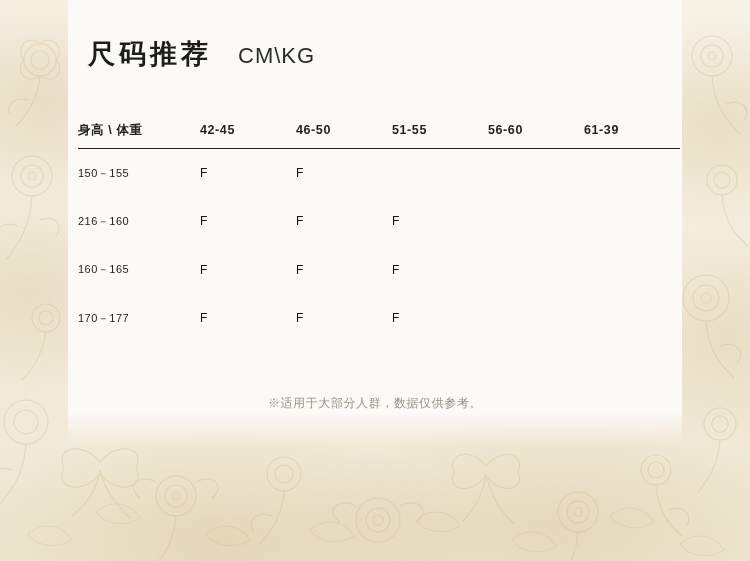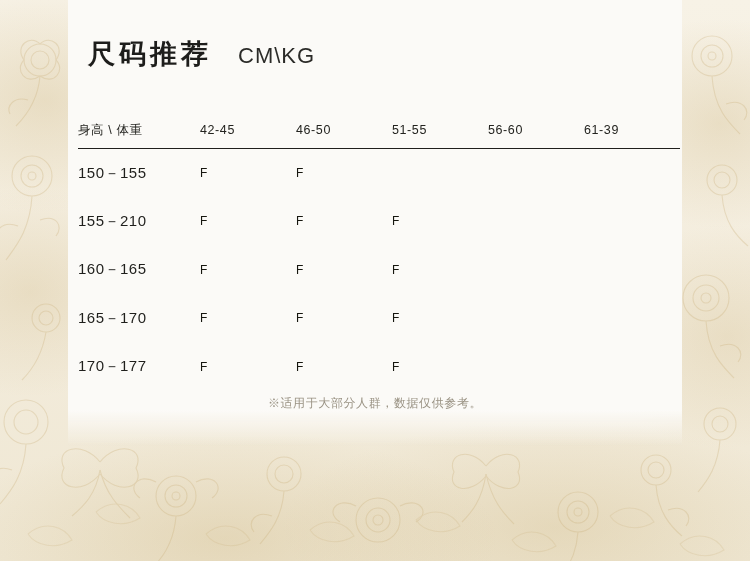--- a/index.html
+++ b/index.html
@@ -99,36 +99,37 @@
     text-align: left;
     font-weight: normal;
   }
 
   table.size-table thead th {
     height: 36px;
     vertical-align: middle;
     font-size: 12.5px;
     color: #23231f;
     letter-spacing: 0.6px;
+    font-weight: bold;
   }
 
   table.size-table thead tr {
     border-bottom: 1.6px solid #1f1f1c;
   }
 
   th.col-head-0 { padding-left: 8px; width: 122px; }
   th.col-head-n { width: 96px; }
 
   table.size-table tbody tr {
     height: 48.5px;
   }
 
   td.row-label {
     padding-left: 14px;
-    font-size: 15px;
+    font-size: 11px;
     color: #1f1f1c;
     letter-spacing: 0.5px;
     white-space: nowrap;
   }
 
   td.cell {
     font-size: 12px;
     color: #16160f;
     font-weight: bold;
   }
@@ -295,44 +296,36 @@
     <tbody>
       <tr>
         <td class="row-label">150－155</td>
         <td class="cell mark-a">F</td>
         <td class="cell mark-b">F</td>
         <td class="cell mark-c"></td>
         <td class="cell mark-c"></td>
         <td class="cell mark-c"></td>
       </tr>
       <tr>
-        <td class="row-label">155－210</td>
+        <td class="row-label">216－160</td>
         <td class="cell mark-a">F</td>
         <td class="cell mark-b">F</td>
         <td class="cell mark-d">F</td>
         <td class="cell mark-c"></td>
         <td class="cell mark-c"></td>
       </tr>
       <tr>
         <td class="row-label">160－165</td>
         <td class="cell mark-a">F</td>
         <td class="cell mark-b">F</td>
         <td class="cell mark-d">F</td>
         <td class="cell mark-c"></td>
         <td class="cell mark-c"></td>
       </tr>
       <tr>
-        <td class="row-label">165－170</td>
-        <td class="cell mark-a">F</td>
-        <td class="cell mark-b">F</td>
-        <td class="cell mark-d">F</td>
-        <td class="cell mark-c"></td>
-        <td class="cell mark-c"></td>
-      </tr>
-      <tr>
         <td class="row-label">170－177</td>
         <td class="cell mark-a">F</td>
         <td class="cell mark-b">F</td>
         <td class="cell mark-d">F</td>
         <td class="cell mark-c"></td>
         <td class="cell mark-c"></td>
       </tr>
     </tbody>
   </table>
 

